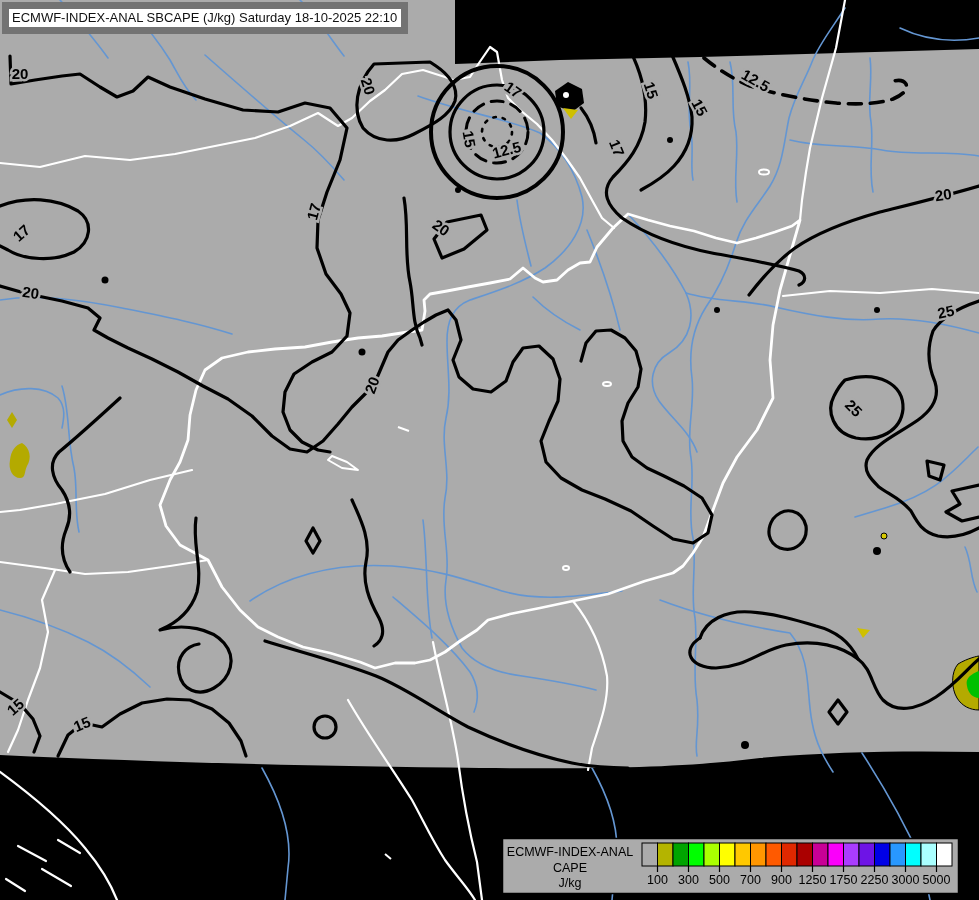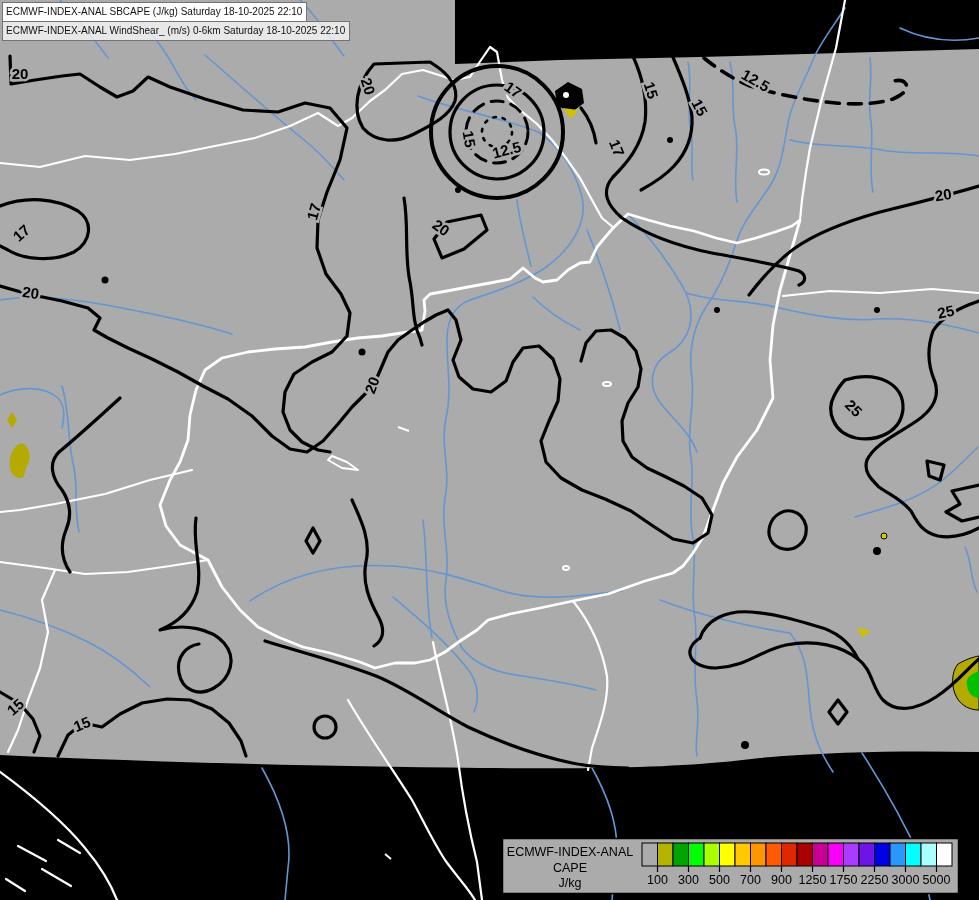--- a/index.html
+++ b/index.html
@@ -1,21 +1,21 @@
 <!DOCTYPE html>
 <html><head>
 <meta charset="utf-8">
 <style>
   html,body{margin:0;padding:0;background:#000;}
   #stage{position:relative;width:979px;height:900px;overflow:hidden;background:#ababab;
          font-family:"Liberation Sans", sans-serif;}
   #mapsvg{position:absolute;left:0;top:0;width:979px;height:900px;display:block;}
   #titles{position:absolute;left:2px;top:2px;z-index:5;}
-  .title-line{display:table;border:1px solid #737373;margin-top:-1px;
-              font-size:10px;line-height:16px;padding:1px 4px 1px 3px;color:#111;
+  .title-line{display:table;border:7px solid #737373;margin-top:-1px;
+              font-size:13px;line-height:16px;padding:1px 4px 1px 3px;color:#111;
               white-space:nowrap;}
   .title-line.first{background:#ffffff;margin-top:0;}
   .title-line.rest{background:rgba(255,255,255,0.72);}
   .river{fill:none;stroke:#6496d2;stroke-width:1.6;stroke-linecap:round;stroke-linejoin:round;}
   .border{fill:none;stroke:#ffffff;stroke-width:2.8;stroke-linecap:round;stroke-linejoin:round;}
   .border.thin{stroke-width:2.2;}
   .contour{fill:none;stroke:#000000;stroke-width:3.2;stroke-linecap:round;stroke-linejoin:round;}
   .contour.thick{stroke-width:4;}
   .contour.dashed{stroke-dasharray:13 9;stroke-width:3.6;}
   .contour.dotted{stroke-dasharray:2.5 7;stroke-width:2.6;}
@@ -221,15 +221,14 @@
         <text x="874.5" y="884" class="legend-text">2250</text>
         <line x1="905.5" y1="866" x2="905.5" y2="872" stroke="#000" stroke-width="1.2"></line>
         <text x="905.5" y="884" class="legend-text">3000</text>
         <line x1="936.5" y1="866" x2="936.5" y2="872" stroke="#000" stroke-width="1.2"></line>
         <text x="936.5" y="884" class="legend-text">5000</text>
       </g>
 </svg>
 
 <div id="titles">
   <div class="title-line first">ECMWF-INDEX-ANAL SBCAPE (J/kg) Saturday 18-10-2025 22:10</div>
-  <div class="title-line rest">ECMWF-INDEX-ANAL WindShear_ (m/s) 0-6km Saturday 18-10-2025 22:10</div>
 </div>
 </div>
 
 </body></html>

